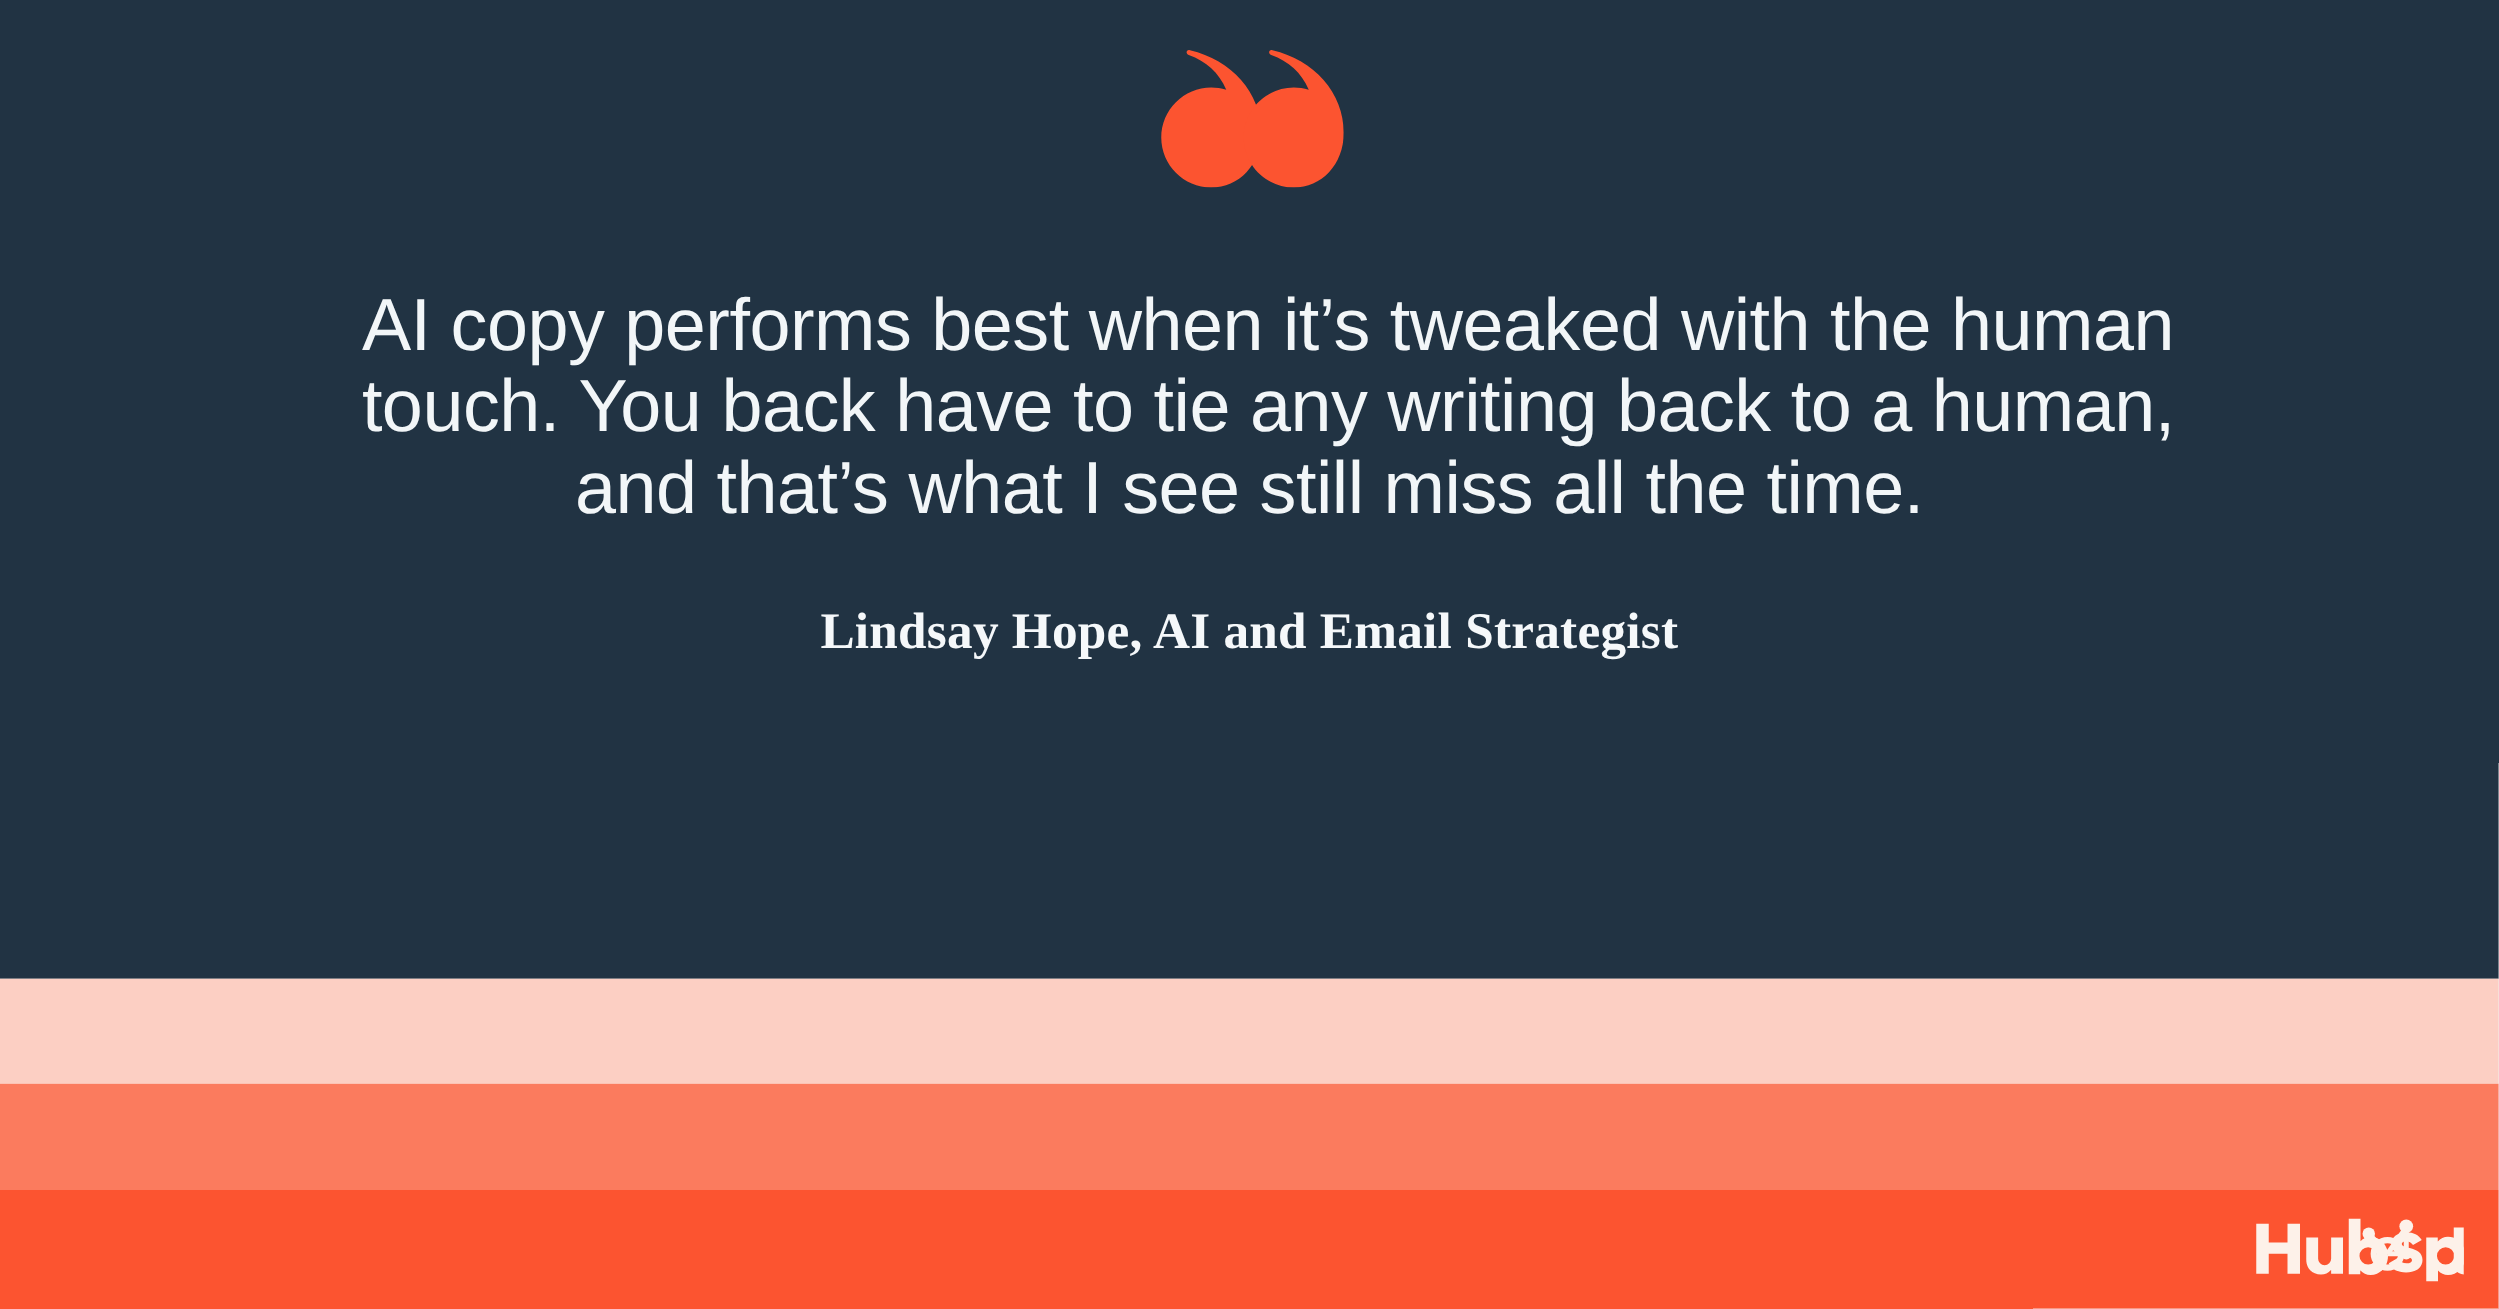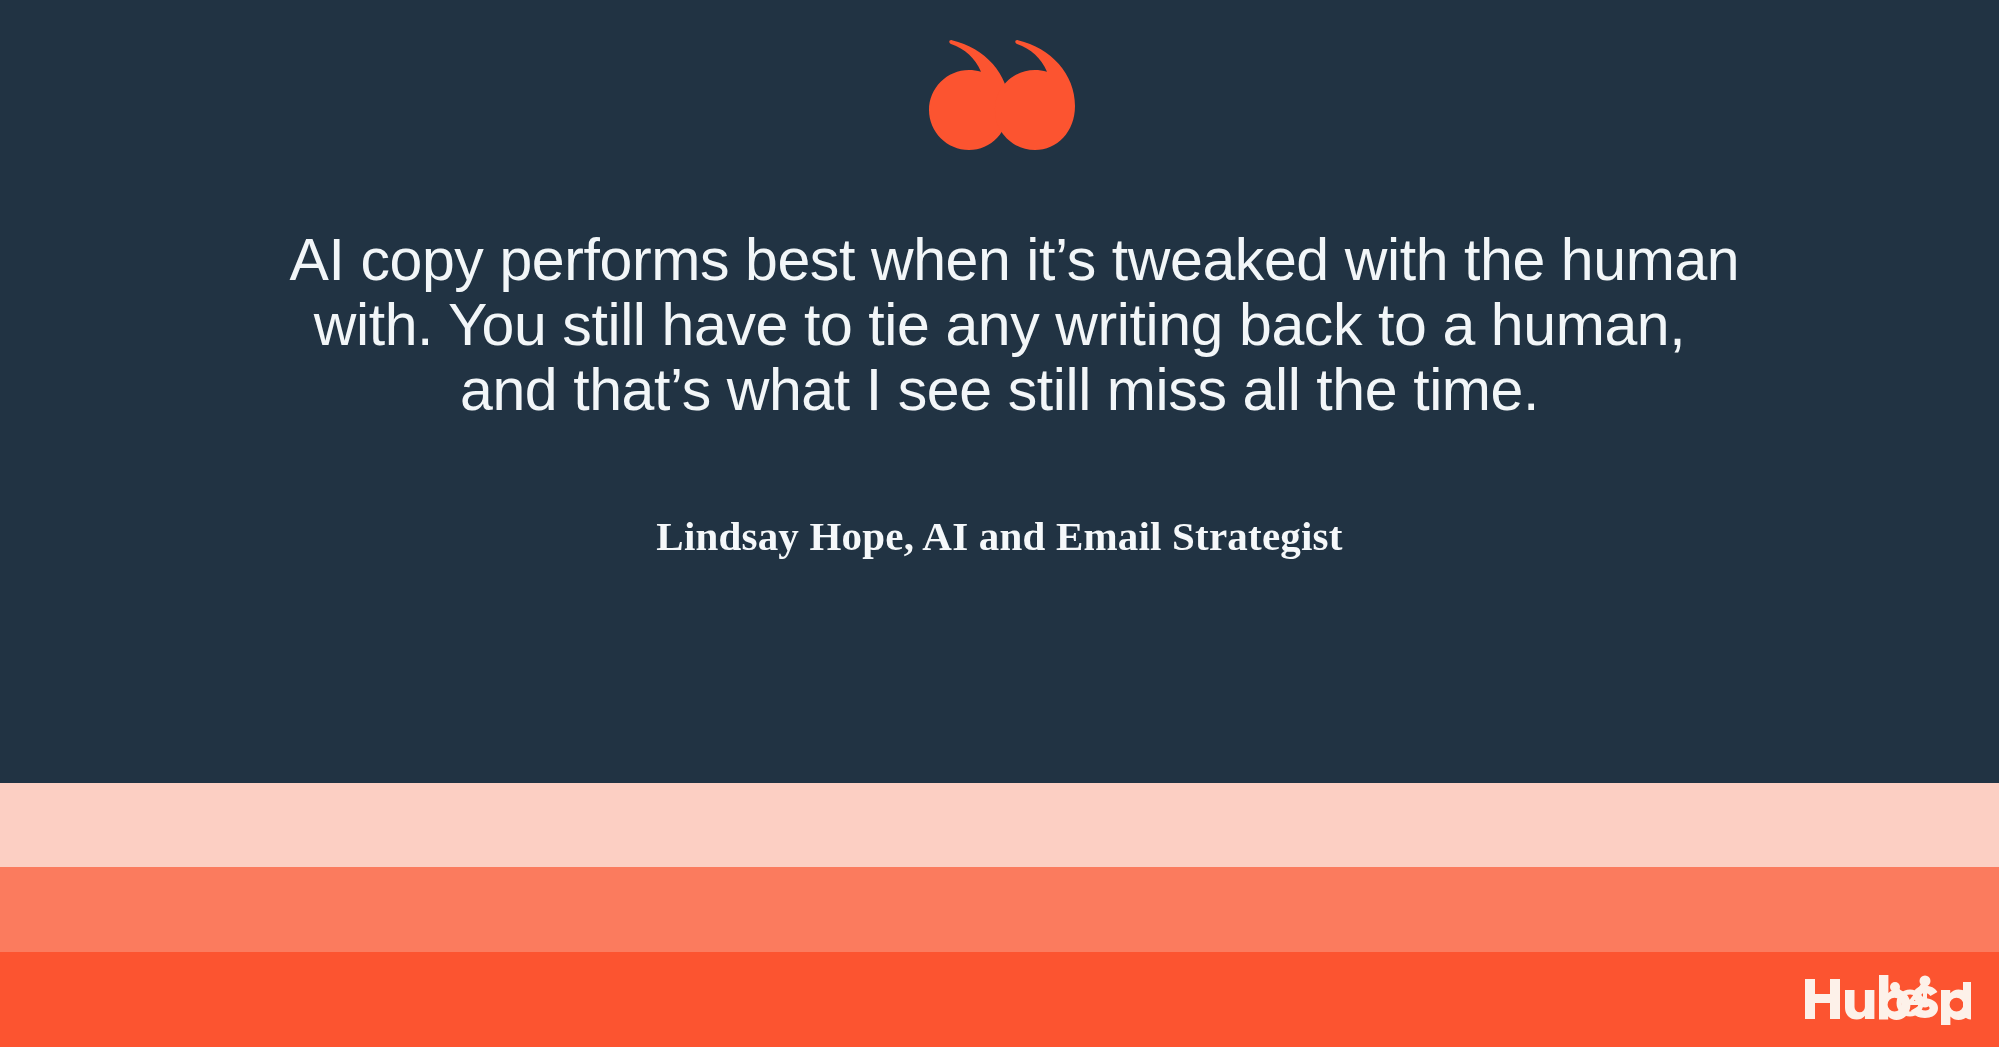--- a/index.html
+++ b/index.html
@@ -57,21 +57,21 @@
     font-size: 59px;
     font-weight: 400;
     line-height: 65px;
     letter-spacing: -0.4px;
     white-space: nowrap;
   }
 
   
   #attribution {
     position: absolute;
-    top: 512px;
+    top: 480px;
     left: 0;
     width: 100%;
     text-align: center;
   }
   #attribution-text {
     color: #F5F8FA;
     font-family: "Liberation Serif", serif;
     font-size: 41px;
     font-weight: 700;
     letter-spacing: 0.2px;
@@ -99,21 +99,21 @@
 
   <div id="quote-mark-wrap">
     <svg id="quote-mark" width="150" height="110" viewBox="0 0 150 110" aria-hidden="true">
       <path d="M44 110 C22 110 4 92 4 70 C4 48 22 30 44 30 C48 30 52 30.6 56 31.8 C50 18 40 9 26 4 C23.2 3 24 -0.6 27 0.2 C60 8 84 34 84 66 C84 92 66 110 44 110 Z" fill="#FC5430"></path>
       <path d="M110 110 C88 110 70 92 70 70 C70 48 88 30 110 30 C114 30 118 30.6 122 31.8 C116 18 106 9 92 4 C89.2 3 90 -0.6 93 0.2 C126 8 150 34 150 66 C150 92 132 110 110 110 Z" fill="#FC5430"></path>
     </svg>
   </div>
 
   <div id="quote-block">
     <span class="quote-line">AI copy performs best when it’s tweaked with the human</span>
-    <span class="quote-line">with. You still have to tie any writing back to a human,</span>
+    <span class="quote-line">touch. You back have to tie any writing back to a human,</span>
     <span class="quote-line">and that’s what I see still miss all the time.</span>
   </div>
 
   <div id="attribution">
     <span id="attribution-text">Lindsay Hope, AI and Email Strategist</span>
   </div>
 
   <div id="hubspot-logo">
     <svg width="168" height="60" viewBox="0 0 168 60" aria-hidden="true">
 

